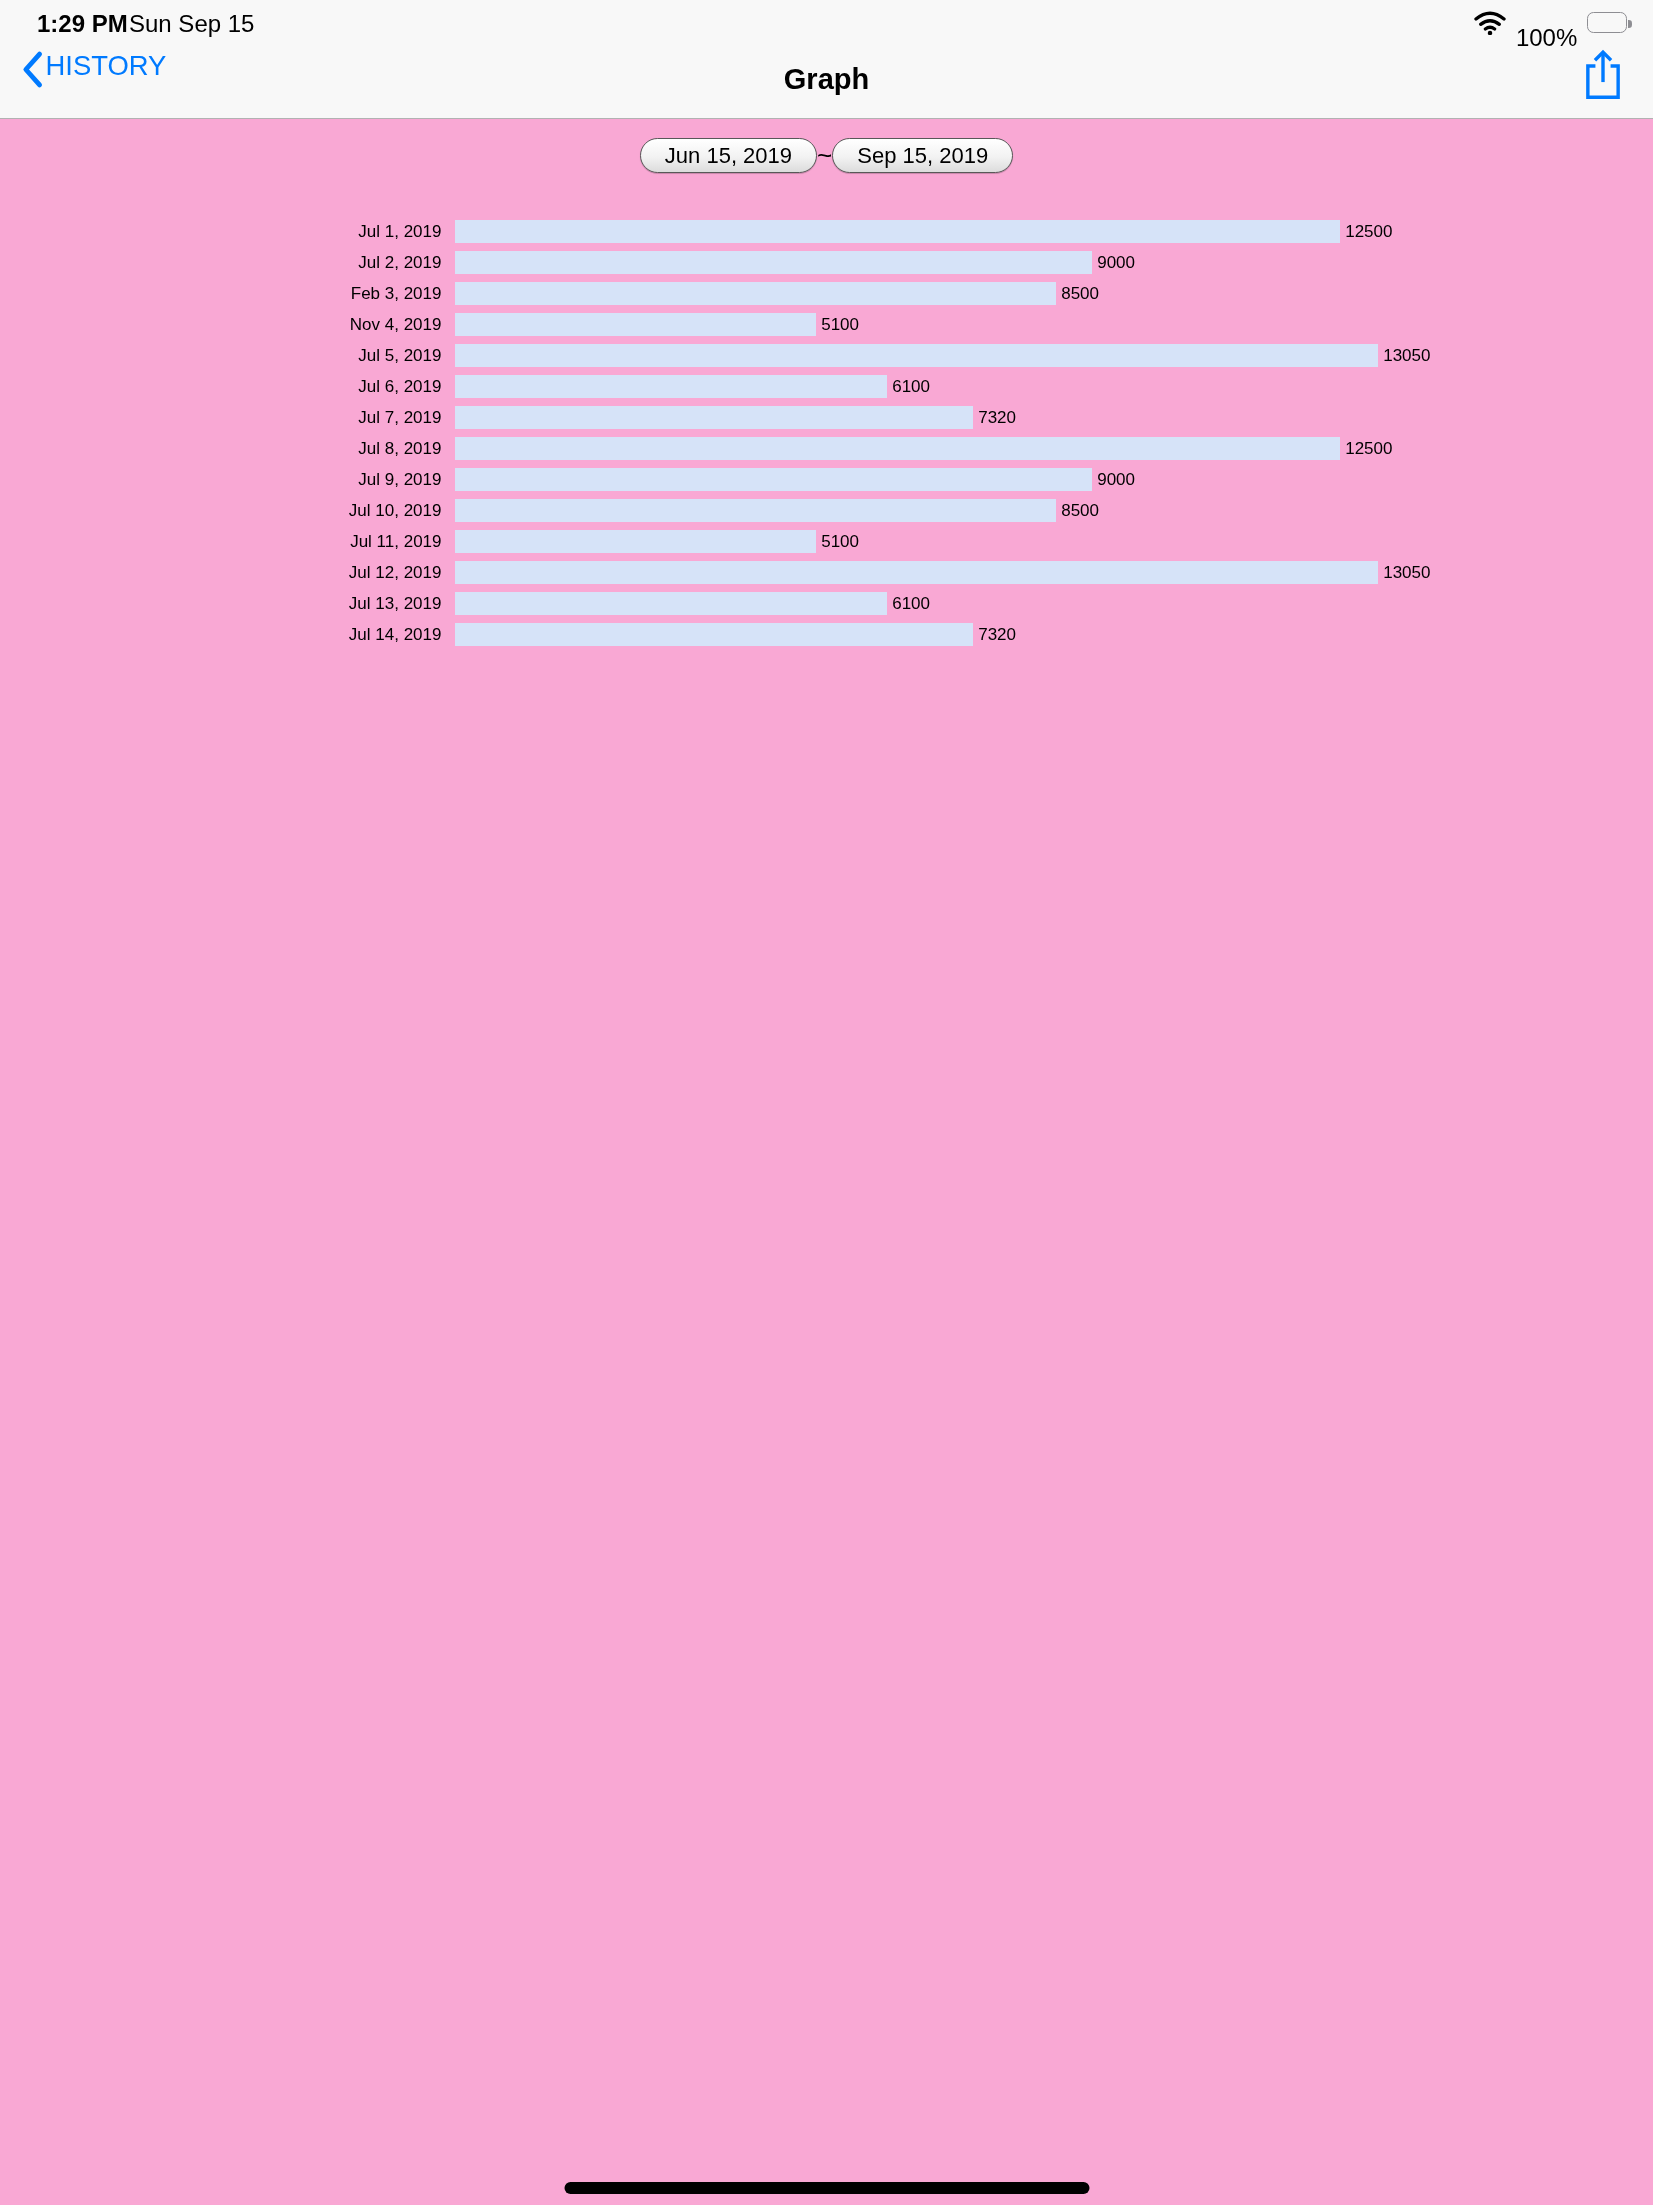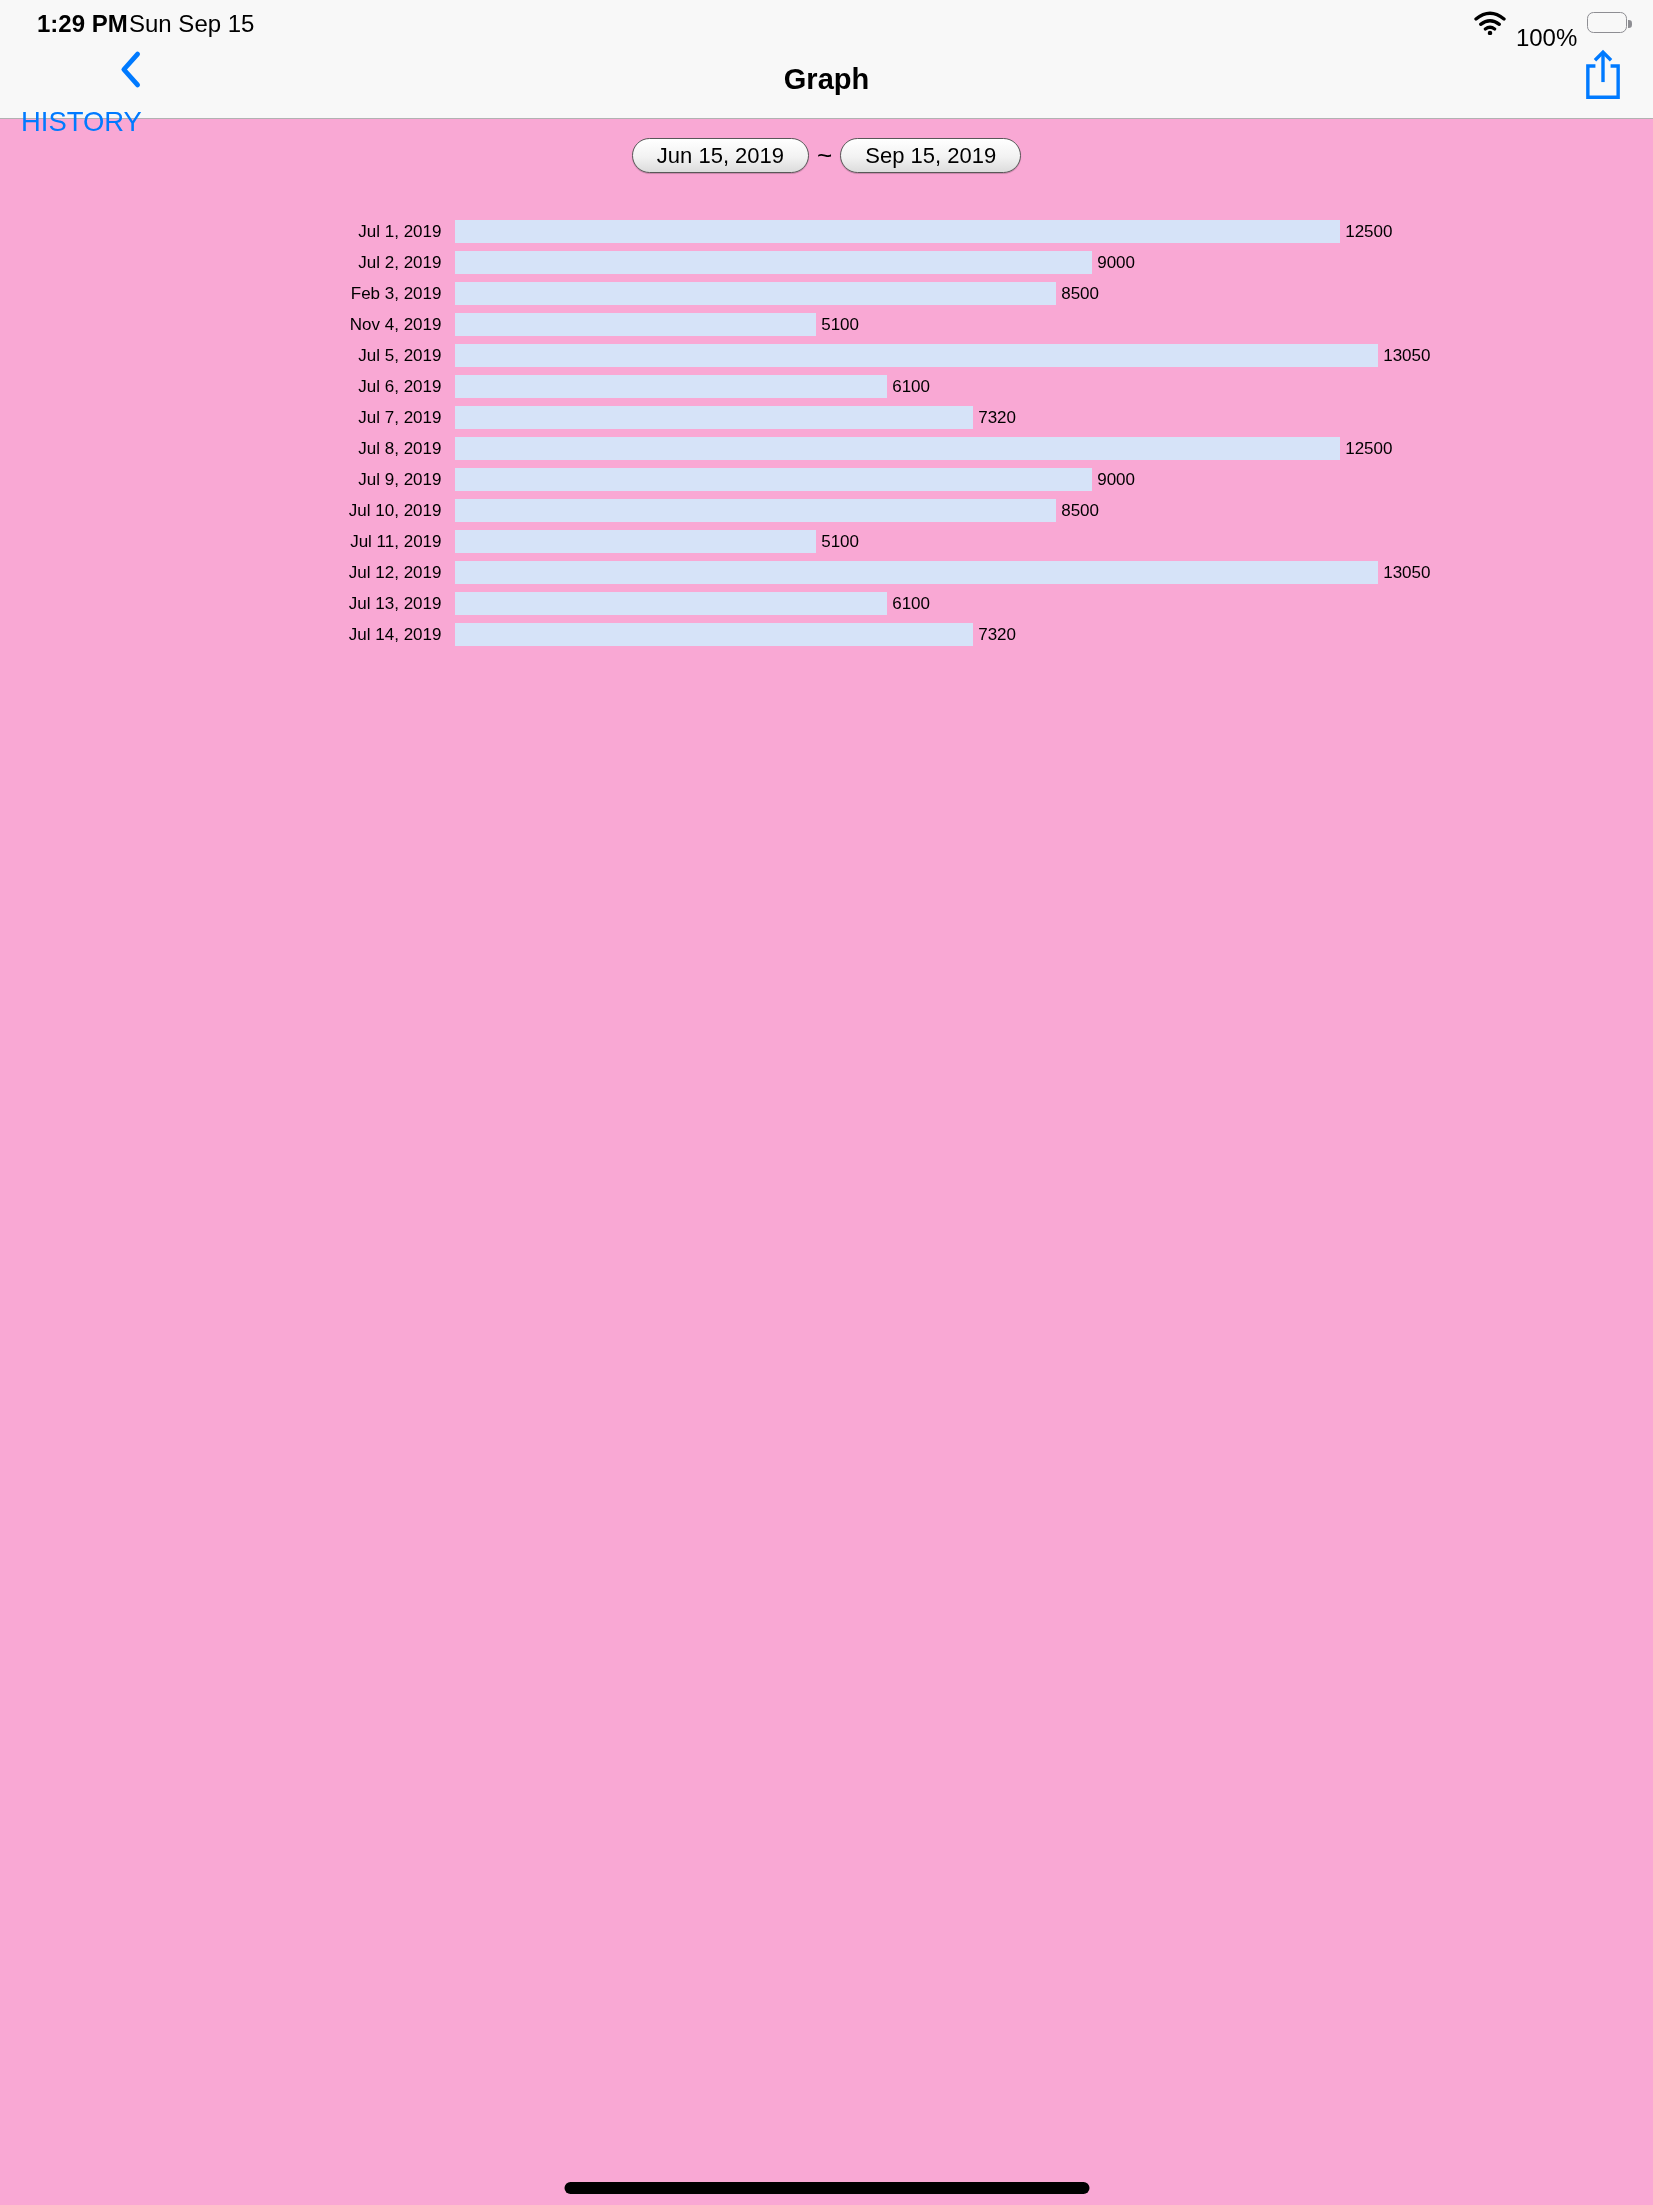--- a/index.html
+++ b/index.html
@@ -13,33 +13,33 @@
 
   .status-time { position:absolute; left:37px; top:9.7px; font-size:24px; font-weight:700; color:#000; }
   .status-date { position:absolute; left:129px; top:9.7px; font-size:24px; font-weight:400; color:#000; }
 
   .status-right { position:absolute; right:26px; top:8px; height:29px; display:flex; align-items:center; gap:9.7px; }
   .battery-text { font-size:24px; color:#000;margin-top:31px; }
   .battery-body { position:relative; width:40px; height:21px; border:1.6px solid #8e8e93; border-radius:6.5px; padding:2.4px; }
   .battery-fill { width:100%; height:100%; background:#000; border-radius:3.2px; }
   .battery-nub { position:absolute; right:-5.7px; top:6.5px; width:4px; height:8px; background:#8e8e93; border-radius:0 3.2px 3.2px 0; }
 
-  .back-btn { position:absolute; left:21px; top:50px; display:flex; align-items:flex-end; gap:17px;
-              color:#007aff; cursor:pointer; background:none; border:none;flex-direction:column; }
+  .back-btn { position:absolute; left:21px; top:50px; display:flex; align-items:flex-start; gap:2px;
+              color:#007aff; cursor:pointer; background:none; border:none; }
   .back-label { font-size:27.4px; color:#007aff; font-weight:400; }
 
   .nav-title { position:absolute; left:0; right:0; top:63px; text-align:center;
                font-size:29px; font-weight:700; color:#000; }
 
   .share-btn { position:absolute; right:27.4px; top:47px; width:45px; height:57px;
                background:none; border:none; cursor:pointer; }
 
   
   .range-row { position:absolute; left:0; top:136px; width:1653px; height:39px;
-               display:flex; justify-content:center; align-items:center; gap:8px; }
+               display:flex; justify-content:center; align-items:center; }
   .date-pill { height:35px; min-width:142px; padding:0 24px; border:1.6px solid #585858; border-radius:18px;
                background:linear-gradient(#ffffff 0%,#f2f2f2 55%,#dcdcdc 100%);
                font-size:22px; color:#000; font-family:inherit; cursor:pointer;
                display:flex; align-items:center; justify-content:center;
                box-shadow:0 0.8px 0.8px rgba(0,0,0,0.25); }
   .tilde { font-size:26px; color:#000; }
 
   
   .chart { position:absolute; left:0; top:216px; width:1653px; }
   .row { display:flex; align-items:center; height:31px;margin-left:40px; }

